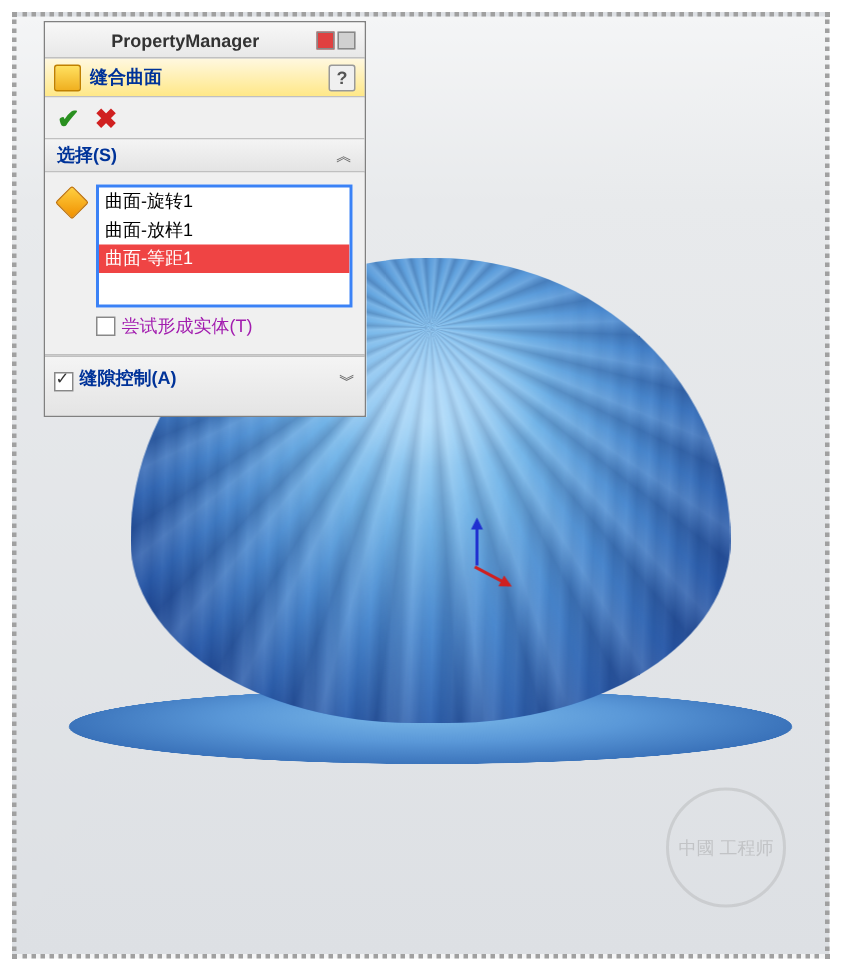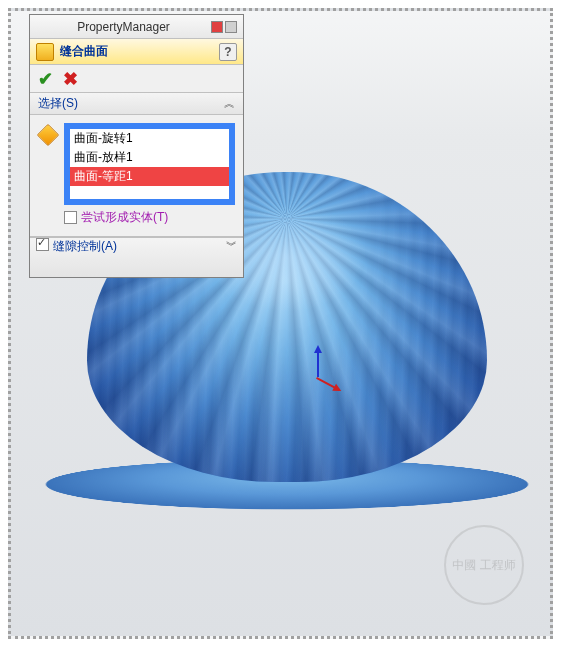--- a/index.html
+++ b/index.html
@@ -1,48 +1,48 @@
 <!DOCTYPE html>
 <html><head>
 <meta charset="utf-8">
 <style>
 *{margin:0;padding:0;box-sizing:border-box;font-family:'Microsoft YaHei',Arial,sans-serif;font-size:12px}
 body{width:561px;height:647px;position:relative;background:#fff}
 .container{position:absolute;top:8px;left:8px;right:8px;bottom:8px;border:3px dotted #a0a0a0;background:linear-gradient(to bottom,#f4f5f6 0%,#e8eaec 20%,#dde0e4 100%)}
 .panel{position:absolute;top:3px;left:18px;width:215px;background:#f0f0f0;border:1px solid #808080;z-index:10}
 .pm-header{height:24px;background:linear-gradient(to bottom,#f8f8f8,#e8e8e8);border-bottom:1px solid #c0c0c0;display:flex;align-items:center;padding:0 6px;position:relative}
-.pm-title{flex:1;text-align:center;font-weight:normal;color:#333}
+.pm-title{flex:1;text-align:center;font-weight:bold;color:#333}
 .pm-pins{display:flex;gap:2px}
 .pm-pin{width:12px;height:12px;border:1px solid #888}
 .pm-pin.red{background:#e04040}
 .pm-pin.gray{background:#d0d0d0}
 .feat-header{height:26px;background:linear-gradient(to bottom,#fff8e0,#ffe888);border-bottom:1px solid #c0c0c0;display:flex;align-items:center;padding:0 6px}
 .feat-icon{width:18px;height:18px;background:linear-gradient(to bottom,#ffe060,#f0b020);border:1px solid #c08000;border-radius:2px;margin-right:6px}
 .feat-title{flex:1;font-weight:bold;color:#003399}
 .help-btn{width:18px;height:18px;border:1px solid #999;border-radius:2px;background:#f0f0f0;display:flex;align-items:center;justify-content:center;color:#555;font-weight:bold}
 .action-row{height:28px;display:flex;align-items:center;padding:0 8px;gap:10px;border-bottom:1px solid #c0c0c0;background:#f0f0f0}
 .ok-btn{color:#2a9020;font-size:18px;font-weight:bold}
 .cancel-btn{color:#d02020;font-size:18px;font-weight:bold}
 .section{border-bottom:1px solid #c0c0c0}
 .sec-header{height:22px;background:linear-gradient(to bottom,#f4f4f4,#e4e4e4);display:flex;align-items:center;padding:0 8px;border-bottom:1px solid #c0c0c0}
-.sec-title{flex:1;font-weight:normal;color:#003399}
+.sec-title{flex:1;font-weight:bold;color:#003399}
 .chev{color:#666;font-size:11px}
 .sec-body{padding:8px;background:#f0f0f0}
 .sel-row{display:flex;align-items:flex-start;gap:6px}
 .sel-icon{width:20px;height:20px;background:linear-gradient(135deg,#ffd040,#f09000);border:1px solid #c07000;border-radius:2px;flex-shrink:0;transform:rotate(45deg) scale(0.8);margin-top:2px}
-.sel-list{flex:1;height:82px;background:#fff;border:6px solid #3b82f6;overflow:hidden}
+.sel-list{flex:1;height:82px;background:#fff;border:2px solid #3b82f6;overflow:hidden}
 .sel-item{padding:1px 4px;color:#000}
 .sel-item.selected{background:#ef4444;color:#fff}
 .cb-row{display:flex;align-items:center;padding:4px 0 2px 26px;gap:4px}
 .cb{width:13px;height:13px;border:1px solid #888;background:#fff}
 .cb.checked{background:#fff;position:relative}
 .cb.checked:after{content:'✓';position:absolute;top:-3px;left:0;color:#333;font-size:11px}
 .cb-label{color:#333}
 .cb-label.disabled{color:#a21caf}
-.collapsed{height:40px;background:linear-gradient(to bottom,#f4f4f4,#e4e4e4);display:flex;align-items:flex-start;padding:0 6px;border-top:1px solid #c0c0c0}
+.collapsed{height:40px;background:linear-gradient(to bottom,#f4f4f4,#e4e4e4);display:flex;align-items:flex-end;padding:16px 6px;border-top:1px solid #c0c0c0}
 .collapsed .cb{margin-right:4px}
 .viewport{position:absolute;top:1px;left:1px;right:1px;bottom:1px;overflow:hidden}
 .model{position:absolute;top:140px;left:20px;width:510px;height:460px}
 .base{position:absolute;bottom:50px;left:15px;width:480px;height:160px;background:radial-gradient(ellipse at 50% 40%,#7ab8e8 0%,#5a98d8 40%,#3870b8 75%,#285090 100%);border-radius:50%;transform:perspective(800px) rotateX(72deg)}
 .dome{position:absolute;bottom:130px;left:55px;width:400px;height:310px;background:radial-gradient(ellipse at 50% 35%,#a8d8f8 0%,#72b4e8 25%,#4888d0 50%,#2858a8 78%,#183870 100%);border-radius:50% 50% 48% 48%/62% 62% 40% 40%;overflow:hidden}
 .ridges{position:absolute;inset:0;background:repeating-conic-gradient(from 180deg at 50% 15%,rgba(255,255,255,0) 0deg,rgba(255,255,255,0.15) 4deg,rgba(0,0,40,0.2) 8deg,rgba(255,255,255,0) 12deg);border-radius:inherit;opacity:0.75}
 .ridges2{position:absolute;inset:0;background:repeating-linear-gradient(92deg,rgba(255,255,255,0.1) 0px,rgba(0,0,30,0.15) 7px,rgba(255,255,255,0.08) 14px);border-radius:inherit;opacity:0.35;mask:radial-gradient(ellipse at 50% 20%,transparent 25%,black 55%)}
 .hl{position:absolute;top:10%;left:30%;width:40%;height:35%;background:radial-gradient(ellipse,rgba(200,230,255,0.5) 0%,transparent 70%);border-radius:50%}
 .triad{position:absolute;bottom:210px;left:260px;width:50px;height:50px;z-index:5}
 .axis{position:absolute;left:25px;top:25px;transform-origin:0 0}

